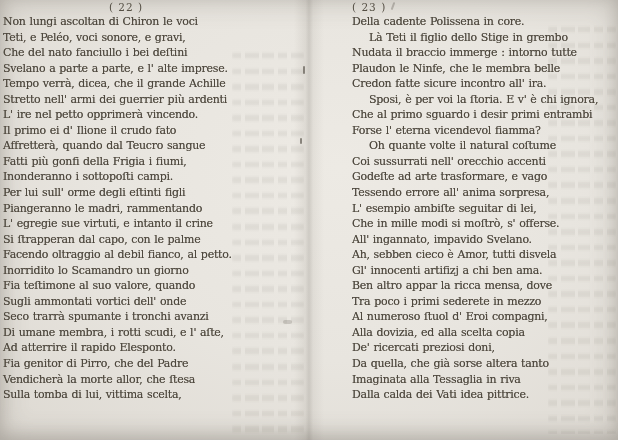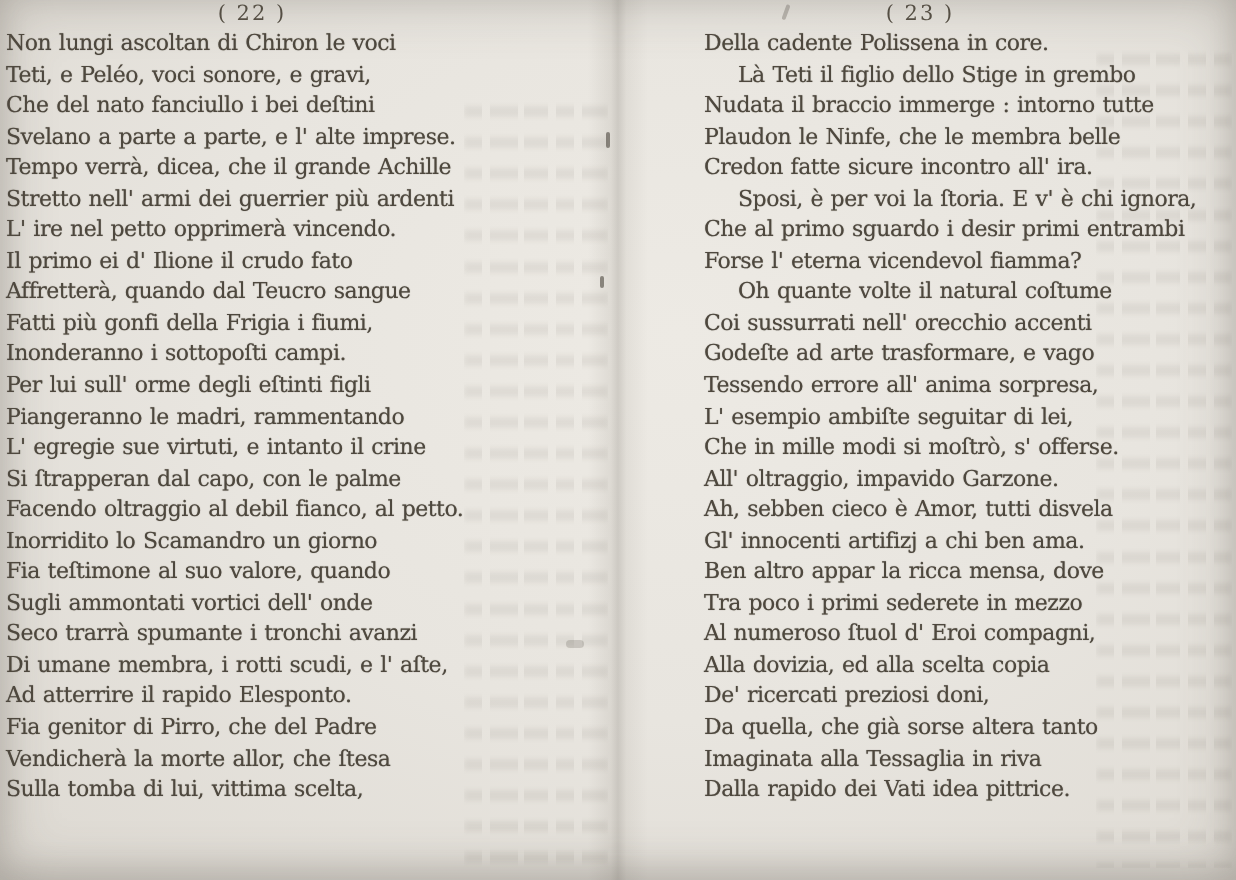--- a/index.html
+++ b/index.html
@@ -49,21 +49,21 @@
   .page-header {
     position: absolute;
     top: 1px;
     font-size: 10.5px;
     letter-spacing: 1px;
     color: #554f44;
     z-index: 3;
     filter: blur(0.25px);
   }
   .page-header.left  { left: 0;     width: 252px; text-align: center; }
-  .page-header.right { left: 352px; width: 216px; text-align: center; }
+  .page-header.right { left: 352px; width: 216px; }
   .line {
     font-size: 11px;
     line-height: 15.55px;
     letter-spacing: -0.25px;
     word-spacing: 0.6px;
     white-space: nowrap;
     text-shadow: 0 0 0.5px rgba(78,72,62,0.65);
   }
   .line.indent { text-indent: 17px; }
   .ghost {
@@ -145,31 +145,31 @@
       <div class="line">Credon fatte sicure incontro all' ira.</div>
       <div class="line indent">Sposi, è per voi la ſtoria. E v' è chi ignora,</div>
       <div class="line">Che al primo sguardo i desir primi entrambi</div>
       <div class="line">Forse l' eterna vicendevol fiamma?</div>
       <div class="line indent">Oh quante volte il natural coſtume</div>
       <div class="line">Coi sussurrati nell' orecchio accenti</div>
       <div class="line">Godeſte ad arte trasformare, e vago</div>
       <div class="line">Tessendo errore all' anima sorpresa,</div>
       <div class="line">L' esempio ambiſte seguitar di lei,</div>
       <div class="line">Che in mille modi si moſtrò, s' offerse.</div>
-      <div class="line">All' oltraggio, impavido Garzone.</div>
+      <div class="line">All' ingannato, impavido Svelano.</div>
       <div class="line">Ah, sebben cieco è Amor, tutti disvela</div>
       <div class="line">Gl' innocenti artifizj a chi ben ama.</div>
       <div class="line">Ben altro appar la ricca mensa, dove</div>
       <div class="line">Tra poco i primi sederete in mezzo</div>
       <div class="line">Al numeroso ſtuol d' Eroi compagni,</div>
       <div class="line">Alla dovizia, ed alla scelta copia</div>
       <div class="line">De' ricercati preziosi doni,</div>
       <div class="line">Da quella, che già sorse altera tanto</div>
       <div class="line">Imaginata alla Tessaglia in riva</div>
-      <div class="line">Dalla rapido dei Vati idea pittrice.</div>
+      <div class="line">Dalla calda dei Vati idea pittrice.</div>
     </div>
 
   <div class="speck s1"></div>
   <div class="speck s2"></div>
   <div class="speck s3"></div>
   <div class="speck s4"></div>
 
   <div class="vignette"></div>
 </div>
 

